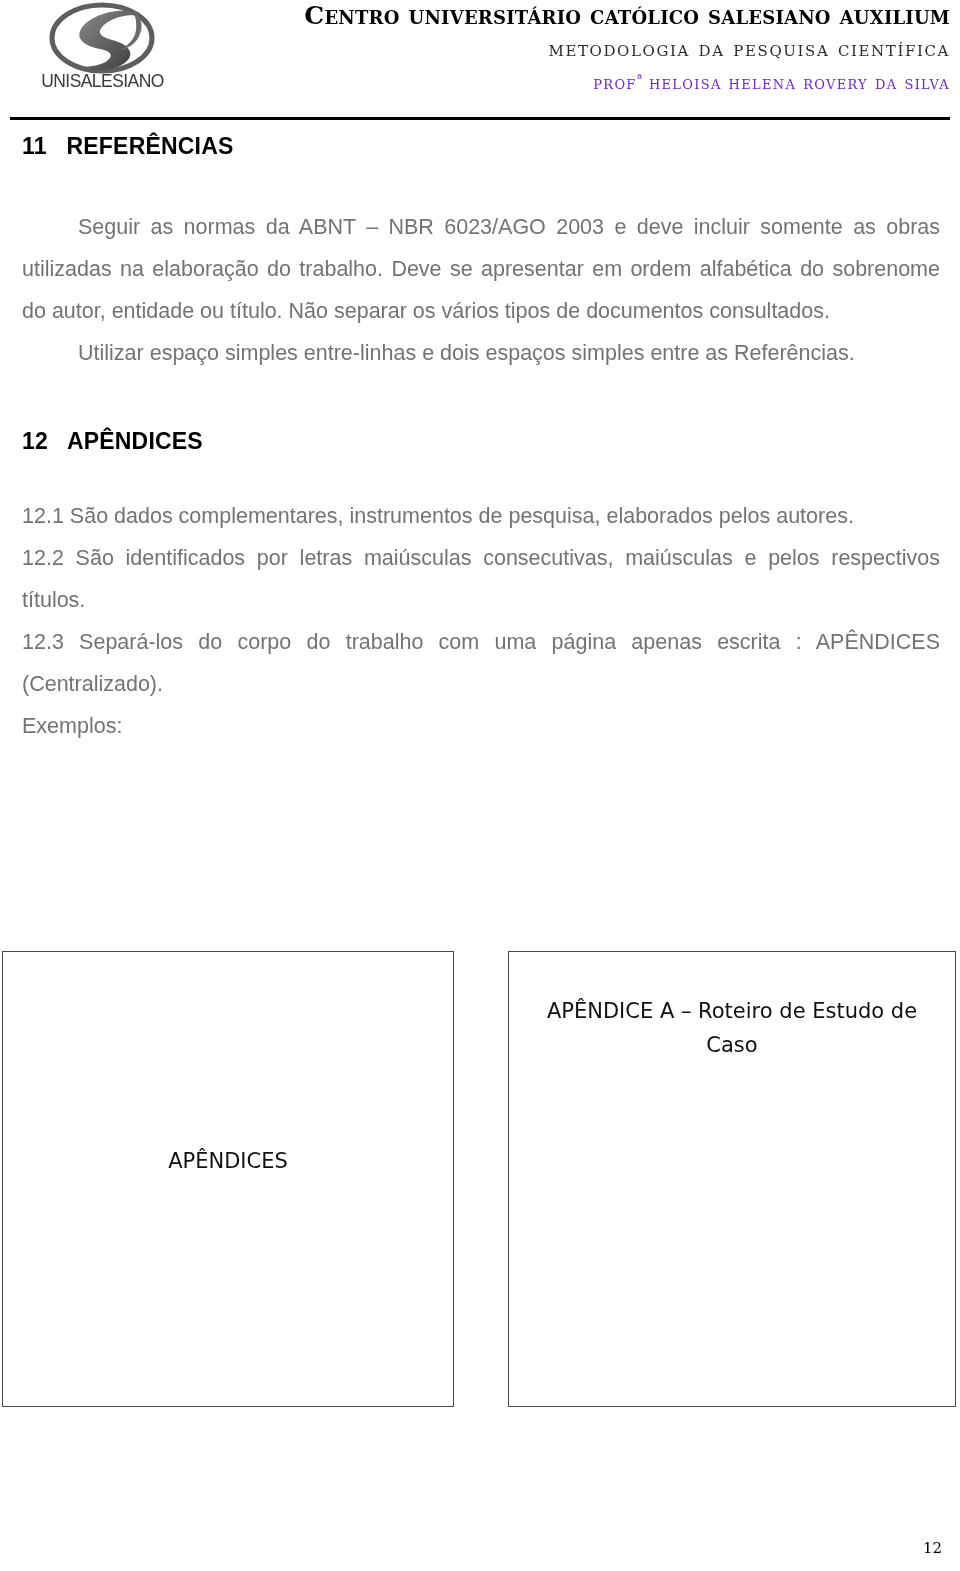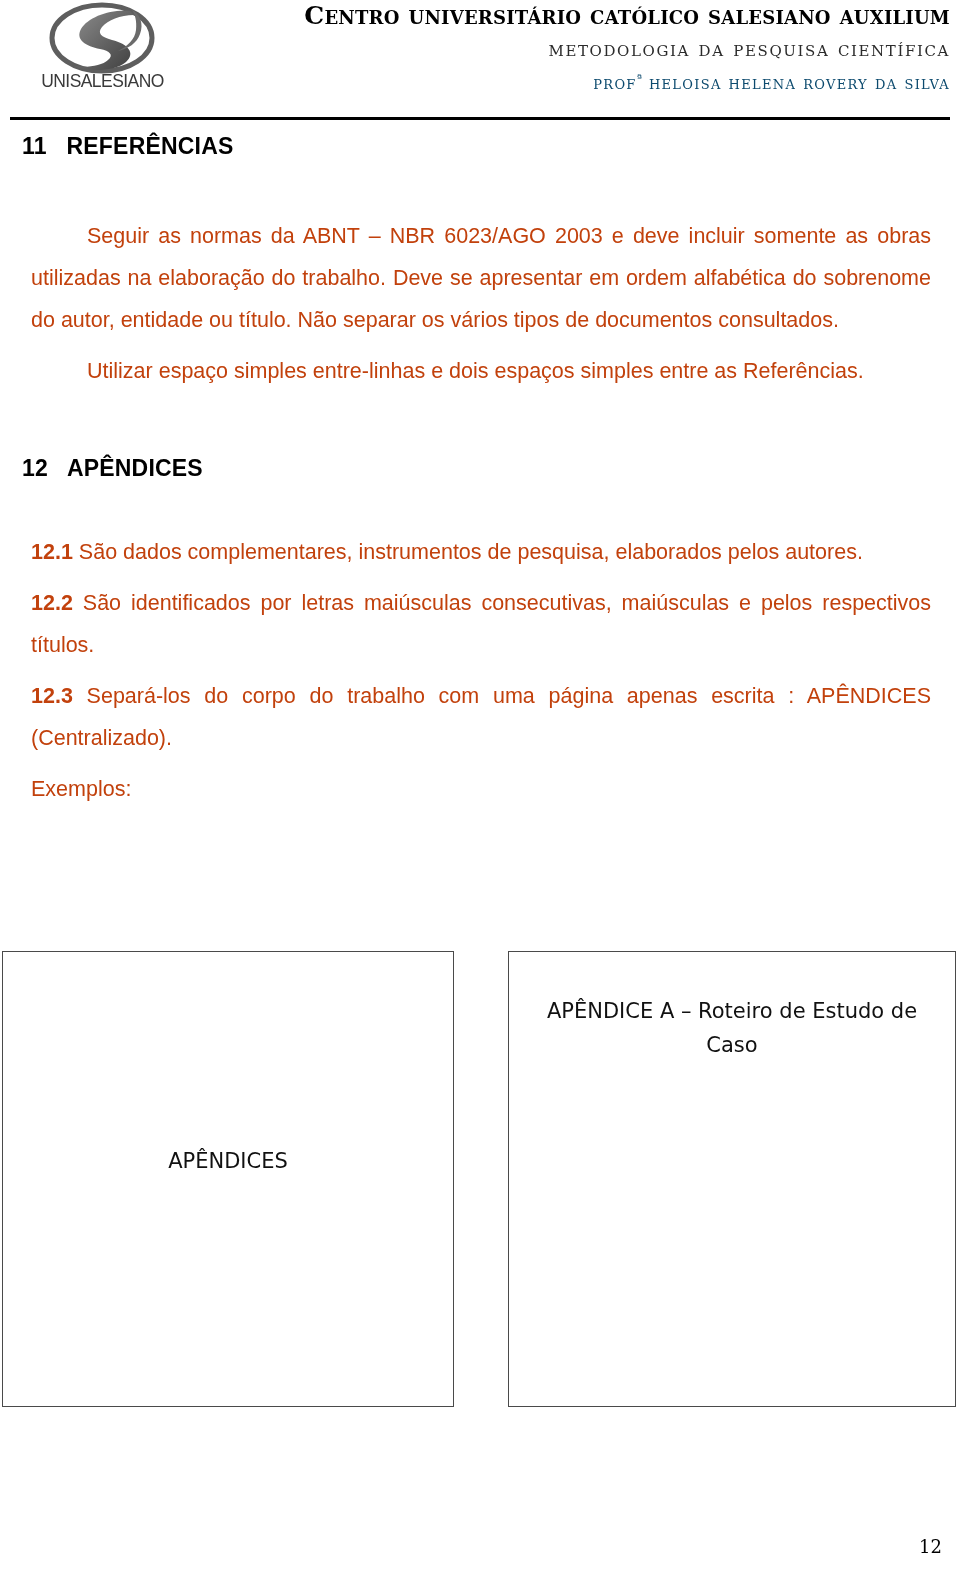--- a/index.html
+++ b/index.html
@@ -83,21 +83,21 @@
     white-space: nowrap;
   }
   .hdr-line3 {
     font-family: "DejaVu Serif", "Liberation Serif", serif;
     font-weight: 400;
     font-size: 18px;
     line-height: 28px;
     letter-spacing: 1.3px;
     font-variant: small-caps;
     text-transform: lowercase;
-    color: #0c4a6e;
+    color: #6d28d9;
     white-space: nowrap;
   }
   .hdr-line3 .sup {
     font-size: 11px;
     vertical-align: super;
     letter-spacing: 0;
   }
   .header-rule {
     position: absolute;
     left: 10px;
@@ -122,33 +122,33 @@
     margin: 0;
     padding: 0;
     letter-spacing: 0.2px;
     white-space: pre;
   }
 
   p.body-para {
     font-family: "Liberation Sans", sans-serif;
     font-size: 21.5px;
     line-height: 42px;
-    margin: 9px;
+    margin: 0;
     padding: 0;
     text-align: justify;
     text-justify: inter-word;
-    color: #c2410c;
+    color: #737373;
   }
   p.indent { text-indent: 56px; }
 
   .spacer-h1 { height: 46px; }
   .spacer-h2 { height: 54px; }
   .spacer-h3 { height: 40px; }
 
-  .num-label { font-weight: 700; }
+  .num-label { font-weight: 400; }
 
   
   .box-row {
     position: absolute;
     left: 0;
     top: 951px;
     width: 960px;
     height: 532px;
   }
   .page-box {
@@ -180,21 +180,21 @@
   }
   .box-left .box-text  { top: 192px; }
   .box-right .box-text { top: 42px; }
 
   
   .page-number {
     position: absolute;
     right: 18px;
     bottom: 14px;
     font-family: "DejaVu Serif", "Liberation Serif", serif;
-    font-size: 18px;
+    font-size: 15px;
     color: #000;
   }
 </style>
 </head>
 <body>
 
 <div class="page-header">
 
   <div class="logo-block">
     <svg class="logo-mark" viewBox="0 0 108 72">

